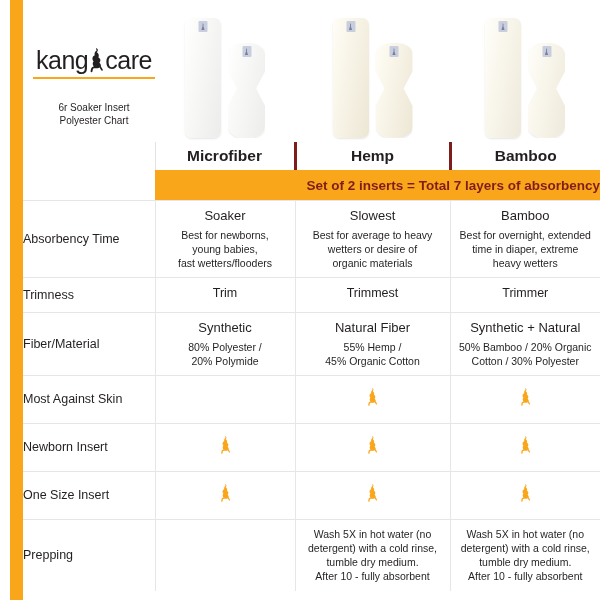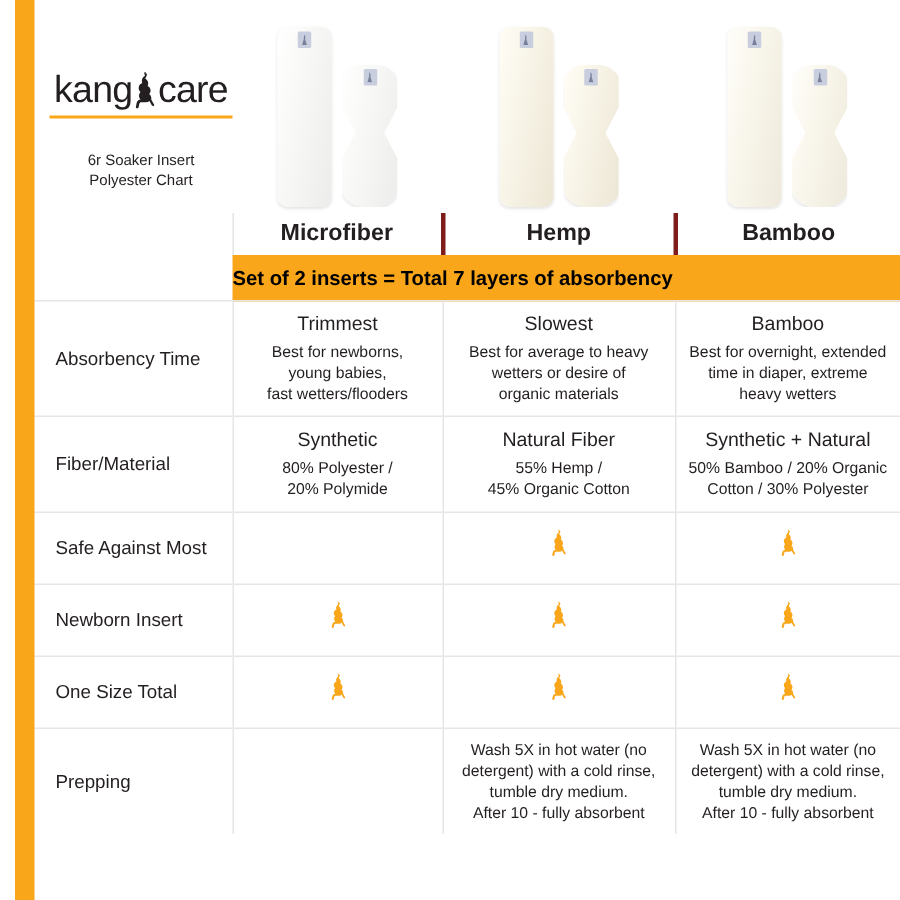--- a/index.html
+++ b/index.html
@@ -163,39 +163,39 @@
     color: #231f20;
     border-bottom: none;
   }
   .colhead-row td.labelcol { border-right: 1px solid #e3e3e3; }
   .colhead-row td.datacol { border-right: 3px solid #7f1d1d; }
   .colhead-row td.datacol:last-child { border-right: none; }
 
   .banner-row td {
     height: 30px;
     background: #faa61a;
-    text-align: left;
+    text-align: right;
     font-size: 13.5px;
     font-weight: bold;
-    color: #000000;
+    color: #7f1d1d;
   }
   .banner-row td.labelcol { background: #ffffff; }
 
   .data-row td {
     border-top: 1px solid #e6e6e6;
     border-right: 1px solid #e6e6e6;
     padding: 7px 6px;
     text-align: center;
     font-size: 11px;
     line-height: 1.3;
   }
   .data-row td:last-child { border-right: none; }
   .data-row td.labelcol {
     text-align: left;
-    padding-left: 14px;
+    padding-left: 0;
     font-size: 12.5px;
   }
   .cell-title {
     font-size: 13px;
     display: block;
     margin-bottom: 3px;
   }
   .cell-sub { display: block; font-size: 10.5px; line-height: 1.35; text-align: center; }
   .cell-plain { font-size: 12.5px; }
 
@@ -276,49 +276,61 @@
           <td class="datacol">Hemp</td>
           <td class="datacol">Bamboo</td>
         </tr>
         <tr class="banner-row">
           <td class="labelcol"></td>
           <td colspan="3">Set of 2 inserts = Total 7 layers of absorbency</td>
         </tr>
         <tr class="data-row">
           <td class="labelcol">Absorbency Time</td>
           <td>
-            <span class="cell-title">Trimmest</span>
+            <span class="cell-title">Soaker</span>
             <span class="cell-sub">Best for newborns,<br>young babies,<br>fast wetters/flooders</span>
           </td>
           <td>
             <span class="cell-title">Slowest</span>
             <span class="cell-sub">Best for average to heavy<br>wetters or desire of<br>organic materials</span>
           </td>
           <td>
             <span class="cell-title">Bamboo</span>
             <span class="cell-sub">Best for overnight, extended<br>time in diaper, extreme<br>heavy wetters</span>
           </td>
         </tr>
         <tr class="data-row">
+          <td class="labelcol">Trimness</td>
+          <td>
+            <span class="cell-title cell-plain">Trim</span>
+          </td>
+          <td>
+            <span class="cell-title cell-plain">Trimmest</span>
+          </td>
+          <td>
+            <span class="cell-title cell-plain">Trimmer</span>
+          </td>
+        </tr>
+        <tr class="data-row">
           <td class="labelcol">Fiber/Material</td>
           <td>
             <span class="cell-title">Synthetic</span>
             <span class="cell-sub">80% Polyester /<br>20% Polymide</span>
           </td>
           <td>
             <span class="cell-title">Natural Fiber</span>
             <span class="cell-sub">55% Hemp /<br>45% Organic Cotton</span>
           </td>
           <td>
             <span class="cell-title">Synthetic + Natural</span>
             <span class="cell-sub">50% Bamboo / 20% Organic<br>Cotton / 30% Polyester</span>
           </td>
         </tr>
         <tr class="data-row">
-          <td class="labelcol">Safe Against Most</td>
+          <td class="labelcol">Most Against Skin</td>
           <td style="height:33px"><span class="roo-empty"></span></td>
           <td style="height:33px"><span class="roo-mark"><svg width="15" height="19" viewBox="0 0 17 26" aria-hidden="true">
                 <path d="M8.6 1.2c.5-.6 1.3-.3 1.3.5 0 .9-.5 1.9-1.1 2.6 .9.5 1.6 1.4 1.9 2.5 .2.9 .1 1.8-.3 2.6 .8.3 1.5 1 1.8 1.9 .4 1.2 .1 2.5-.8 3.4 .7.5 1.2 1.2 1.4 2.1 .1.5 .1 1 0 1.5l1.9 3.3c.3.5 0 1.1-.6 1.1-.4 0-.7-.2-.9-.5l-1.6-2.8c-.6.5-1.4.8-2.2.8l-3.3 0c-.6 0-1.1.4-1.2 1l-.5 2.3c-.1.5-.6.8-1.1.7-.5-.1-.8-.6-.7-1.1l.5-2.4c.3-1.3 1.4-2.2 2.7-2.3-.6-.6-1-1.4-1.1-2.3-.1-1 .2-2 .9-2.8-.9-.8-1.3-2-1.1-3.2 .2-1.3 1.1-2.4 2.3-2.8-.3-.7-.3-1.5-.1-2.3 .3-1.1 1-2 2-2.5-.3-.5-.5-1.1-.5-1.7 0-.7.6-1.1 1.1-.8z" fill="#faa61a"></path>
               </svg></span></td>
           <td style="height:33px"><span class="roo-mark"><svg width="15" height="19" viewBox="0 0 17 26" aria-hidden="true">
                 <path d="M8.6 1.2c.5-.6 1.3-.3 1.3.5 0 .9-.5 1.9-1.1 2.6 .9.5 1.6 1.4 1.9 2.5 .2.9 .1 1.8-.3 2.6 .8.3 1.5 1 1.8 1.9 .4 1.2 .1 2.5-.8 3.4 .7.5 1.2 1.2 1.4 2.1 .1.5 .1 1 0 1.5l1.9 3.3c.3.5 0 1.1-.6 1.1-.4 0-.7-.2-.9-.5l-1.6-2.8c-.6.5-1.4.8-2.2.8l-3.3 0c-.6 0-1.1.4-1.2 1l-.5 2.3c-.1.5-.6.8-1.1.7-.5-.1-.8-.6-.7-1.1l.5-2.4c.3-1.3 1.4-2.2 2.7-2.3-.6-.6-1-1.4-1.1-2.3-.1-1 .2-2 .9-2.8-.9-.8-1.3-2-1.1-3.2 .2-1.3 1.1-2.4 2.3-2.8-.3-.7-.3-1.5-.1-2.3 .3-1.1 1-2 2-2.5-.3-.5-.5-1.1-.5-1.7 0-.7.6-1.1 1.1-.8z" fill="#faa61a"></path>
               </svg></span></td>
         </tr>
         <tr class="data-row">
           <td class="labelcol">Newborn Insert</td>
@@ -326,21 +338,21 @@
                 <path d="M8.6 1.2c.5-.6 1.3-.3 1.3.5 0 .9-.5 1.9-1.1 2.6 .9.5 1.6 1.4 1.9 2.5 .2.9 .1 1.8-.3 2.6 .8.3 1.5 1 1.8 1.9 .4 1.2 .1 2.5-.8 3.4 .7.5 1.2 1.2 1.4 2.1 .1.5 .1 1 0 1.5l1.9 3.3c.3.5 0 1.1-.6 1.1-.4 0-.7-.2-.9-.5l-1.6-2.8c-.6.5-1.4.8-2.2.8l-3.3 0c-.6 0-1.1.4-1.2 1l-.5 2.3c-.1.5-.6.8-1.1.7-.5-.1-.8-.6-.7-1.1l.5-2.4c.3-1.3 1.4-2.2 2.7-2.3-.6-.6-1-1.4-1.1-2.3-.1-1 .2-2 .9-2.8-.9-.8-1.3-2-1.1-3.2 .2-1.3 1.1-2.4 2.3-2.8-.3-.7-.3-1.5-.1-2.3 .3-1.1 1-2 2-2.5-.3-.5-.5-1.1-.5-1.7 0-.7.6-1.1 1.1-.8z" fill="#faa61a"></path>
               </svg></span></td>
           <td style="height:33px"><span class="roo-mark"><svg width="15" height="19" viewBox="0 0 17 26" aria-hidden="true">
                 <path d="M8.6 1.2c.5-.6 1.3-.3 1.3.5 0 .9-.5 1.9-1.1 2.6 .9.5 1.6 1.4 1.9 2.5 .2.9 .1 1.8-.3 2.6 .8.3 1.5 1 1.8 1.9 .4 1.2 .1 2.5-.8 3.4 .7.5 1.2 1.2 1.4 2.1 .1.5 .1 1 0 1.5l1.9 3.3c.3.5 0 1.1-.6 1.1-.4 0-.7-.2-.9-.5l-1.6-2.8c-.6.5-1.4.8-2.2.8l-3.3 0c-.6 0-1.1.4-1.2 1l-.5 2.3c-.1.5-.6.8-1.1.7-.5-.1-.8-.6-.7-1.1l.5-2.4c.3-1.3 1.4-2.2 2.7-2.3-.6-.6-1-1.4-1.1-2.3-.1-1 .2-2 .9-2.8-.9-.8-1.3-2-1.1-3.2 .2-1.3 1.1-2.4 2.3-2.8-.3-.7-.3-1.5-.1-2.3 .3-1.1 1-2 2-2.5-.3-.5-.5-1.1-.5-1.7 0-.7.6-1.1 1.1-.8z" fill="#faa61a"></path>
               </svg></span></td>
           <td style="height:33px"><span class="roo-mark"><svg width="15" height="19" viewBox="0 0 17 26" aria-hidden="true">
                 <path d="M8.6 1.2c.5-.6 1.3-.3 1.3.5 0 .9-.5 1.9-1.1 2.6 .9.5 1.6 1.4 1.9 2.5 .2.9 .1 1.8-.3 2.6 .8.3 1.5 1 1.8 1.9 .4 1.2 .1 2.5-.8 3.4 .7.5 1.2 1.2 1.4 2.1 .1.5 .1 1 0 1.5l1.9 3.3c.3.5 0 1.1-.6 1.1-.4 0-.7-.2-.9-.5l-1.6-2.8c-.6.5-1.4.8-2.2.8l-3.3 0c-.6 0-1.1.4-1.2 1l-.5 2.3c-.1.5-.6.8-1.1.7-.5-.1-.8-.6-.7-1.1l.5-2.4c.3-1.3 1.4-2.2 2.7-2.3-.6-.6-1-1.4-1.1-2.3-.1-1 .2-2 .9-2.8-.9-.8-1.3-2-1.1-3.2 .2-1.3 1.1-2.4 2.3-2.8-.3-.7-.3-1.5-.1-2.3 .3-1.1 1-2 2-2.5-.3-.5-.5-1.1-.5-1.7 0-.7.6-1.1 1.1-.8z" fill="#faa61a"></path>
               </svg></span></td>
         </tr>
         <tr class="data-row">
-          <td class="labelcol">One Size Total</td>
+          <td class="labelcol">One Size Insert</td>
           <td style="height:33px"><span class="roo-mark"><svg width="15" height="19" viewBox="0 0 17 26" aria-hidden="true">
                 <path d="M8.6 1.2c.5-.6 1.3-.3 1.3.5 0 .9-.5 1.9-1.1 2.6 .9.5 1.6 1.4 1.9 2.5 .2.9 .1 1.8-.3 2.6 .8.3 1.5 1 1.8 1.9 .4 1.2 .1 2.5-.8 3.4 .7.5 1.2 1.2 1.4 2.1 .1.5 .1 1 0 1.5l1.9 3.3c.3.5 0 1.1-.6 1.1-.4 0-.7-.2-.9-.5l-1.6-2.8c-.6.5-1.4.8-2.2.8l-3.3 0c-.6 0-1.1.4-1.2 1l-.5 2.3c-.1.5-.6.8-1.1.7-.5-.1-.8-.6-.7-1.1l.5-2.4c.3-1.3 1.4-2.2 2.7-2.3-.6-.6-1-1.4-1.1-2.3-.1-1 .2-2 .9-2.8-.9-.8-1.3-2-1.1-3.2 .2-1.3 1.1-2.4 2.3-2.8-.3-.7-.3-1.5-.1-2.3 .3-1.1 1-2 2-2.5-.3-.5-.5-1.1-.5-1.7 0-.7.6-1.1 1.1-.8z" fill="#faa61a"></path>
               </svg></span></td>
           <td style="height:33px"><span class="roo-mark"><svg width="15" height="19" viewBox="0 0 17 26" aria-hidden="true">
                 <path d="M8.6 1.2c.5-.6 1.3-.3 1.3.5 0 .9-.5 1.9-1.1 2.6 .9.5 1.6 1.4 1.9 2.5 .2.9 .1 1.8-.3 2.6 .8.3 1.5 1 1.8 1.9 .4 1.2 .1 2.5-.8 3.4 .7.5 1.2 1.2 1.4 2.1 .1.5 .1 1 0 1.5l1.9 3.3c.3.5 0 1.1-.6 1.1-.4 0-.7-.2-.9-.5l-1.6-2.8c-.6.5-1.4.8-2.2.8l-3.3 0c-.6 0-1.1.4-1.2 1l-.5 2.3c-.1.5-.6.8-1.1.7-.5-.1-.8-.6-.7-1.1l.5-2.4c.3-1.3 1.4-2.2 2.7-2.3-.6-.6-1-1.4-1.1-2.3-.1-1 .2-2 .9-2.8-.9-.8-1.3-2-1.1-3.2 .2-1.3 1.1-2.4 2.3-2.8-.3-.7-.3-1.5-.1-2.3 .3-1.1 1-2 2-2.5-.3-.5-.5-1.1-.5-1.7 0-.7.6-1.1 1.1-.8z" fill="#faa61a"></path>
               </svg></span></td>
           <td style="height:33px"><span class="roo-mark"><svg width="15" height="19" viewBox="0 0 17 26" aria-hidden="true">
                 <path d="M8.6 1.2c.5-.6 1.3-.3 1.3.5 0 .9-.5 1.9-1.1 2.6 .9.5 1.6 1.4 1.9 2.5 .2.9 .1 1.8-.3 2.6 .8.3 1.5 1 1.8 1.9 .4 1.2 .1 2.5-.8 3.4 .7.5 1.2 1.2 1.4 2.1 .1.5 .1 1 0 1.5l1.9 3.3c.3.5 0 1.1-.6 1.1-.4 0-.7-.2-.9-.5l-1.6-2.8c-.6.5-1.4.8-2.2.8l-3.3 0c-.6 0-1.1.4-1.2 1l-.5 2.3c-.1.5-.6.8-1.1.7-.5-.1-.8-.6-.7-1.1l.5-2.4c.3-1.3 1.4-2.2 2.7-2.3-.6-.6-1-1.4-1.1-2.3-.1-1 .2-2 .9-2.8-.9-.8-1.3-2-1.1-3.2 .2-1.3 1.1-2.4 2.3-2.8-.3-.7-.3-1.5-.1-2.3 .3-1.1 1-2 2-2.5-.3-.5-.5-1.1-.5-1.7 0-.7.6-1.1 1.1-.8z" fill="#faa61a"></path>
               </svg></span></td>
         </tr>

